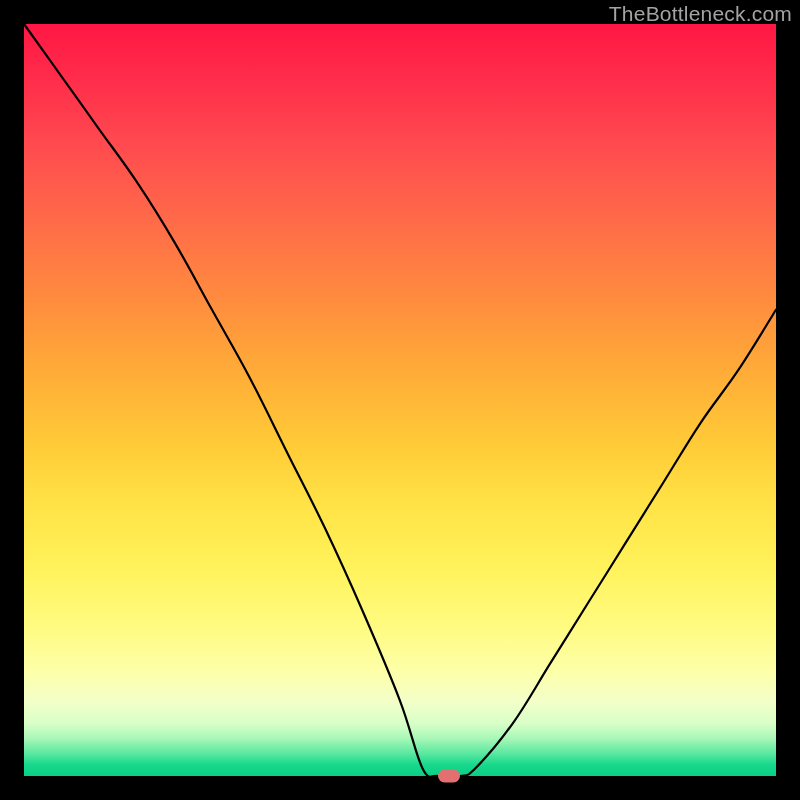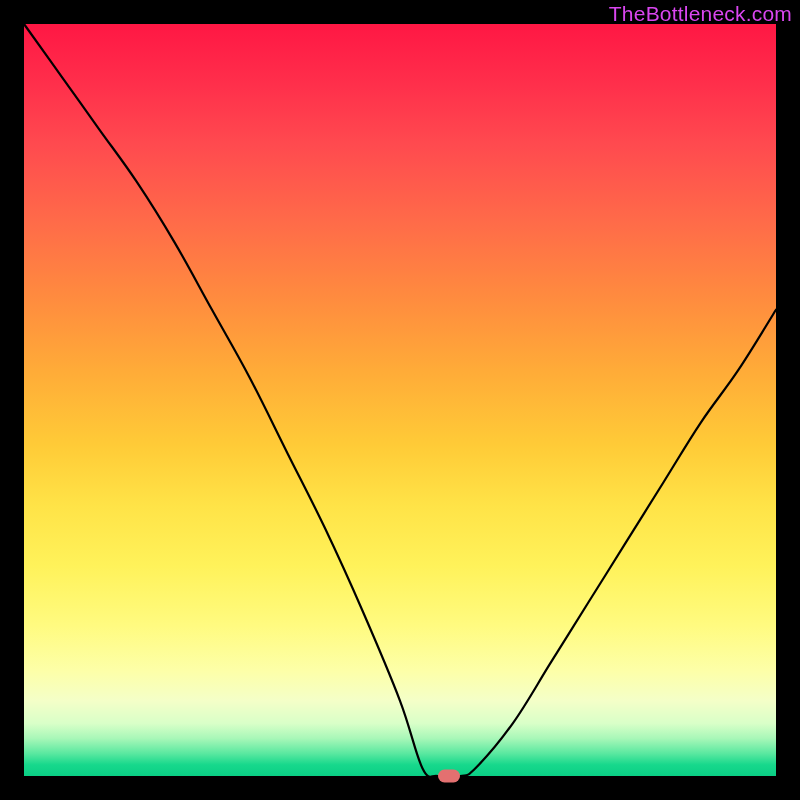--- a/index.html
+++ b/index.html
@@ -40,21 +40,21 @@
       #a8f7b8 95%,
       #5ae8a0 97%,
       #17d88c 98.5%,
       #0acf85 100%
     );
   }
   .watermark {
     position: absolute;
     top: 2px;
     right: 8px;
-    color: #d946ef;
+    color: #a3a3a3;
     font-size: 21px;
     letter-spacing: 0.2px;
     user-select: none;
   }
   svg.curve {
     position: absolute;
     left: 0;
     top: 0;
     width: 752px;
     height: 752px;

